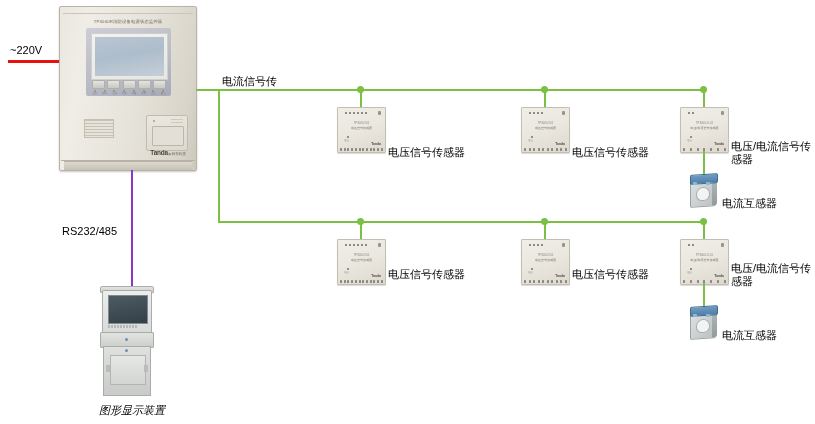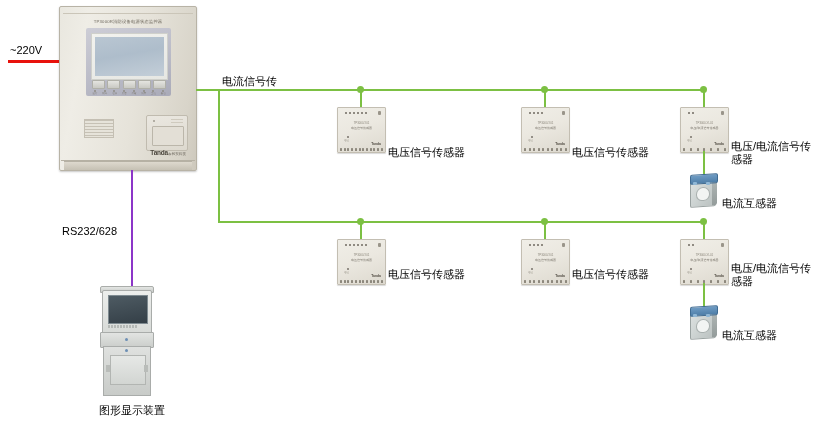--- a/index.html
+++ b/index.html
@@ -186,21 +186,21 @@
       <div class="printer-slot"></div>
     </div>
     <div class="brand"><span>Tanda</span><small>泰和安科技</small></div>
     <div class="cab-base"></div>
     <div class="cab-foot"></div>
   </div>
 
   <div class="wire-v purple abs" style="left:131px;top:170px;height:18px;"></div>
 
   <div class="wire-v purple abs" style="left:131px;top:188px;height:98px;"></div>
-  <div class="lbl" style="left:62px;top:225px;">RS232/628</div>
+  <div class="lbl" style="left:62px;top:225px;">RS232/485</div>
 
   <div class="ws">
     <div class="ws-monhead"></div>
     <div class="ws-mon">
       <div class="ws-screen"></div>
       <div class="ws-keys">
         <i></i>
           <i></i>
           <i></i>
           <i></i>
@@ -215,21 +215,21 @@
     <div class="ws-panel">
       <div class="ws-panel-btn"></div>
     </div>
     <div class="ws-body">
       <div class="ws-door"></div>
       <div class="ws-handle"></div>
       <div class="ws-grip-l"></div>
       <div class="ws-grip-r"></div>
     </div>
   </div>
-  <div class="lbl" style="left:99px;top:404px;">图形显示装置</div>
+  <div class="lbl" style="left:99px;top:404px;font-style:italic;">图形显示装置</div>
 
   <div class="wire-h green abs" style="left:196px;top:89px;width:22px;"></div>
   <div class="lbl" style="left:222px;top:75px;">电流信号传</div>
 
   <div class="wire-h green abs" style="left:218px;top:89px;width:485px;"></div>
 
   <div class="wire-v green abs" style="left:218px;top:89px;height:133px;"></div>
 
   <div class="wire-h green abs" style="left:218px;top:221px;width:485px;"></div>
 

